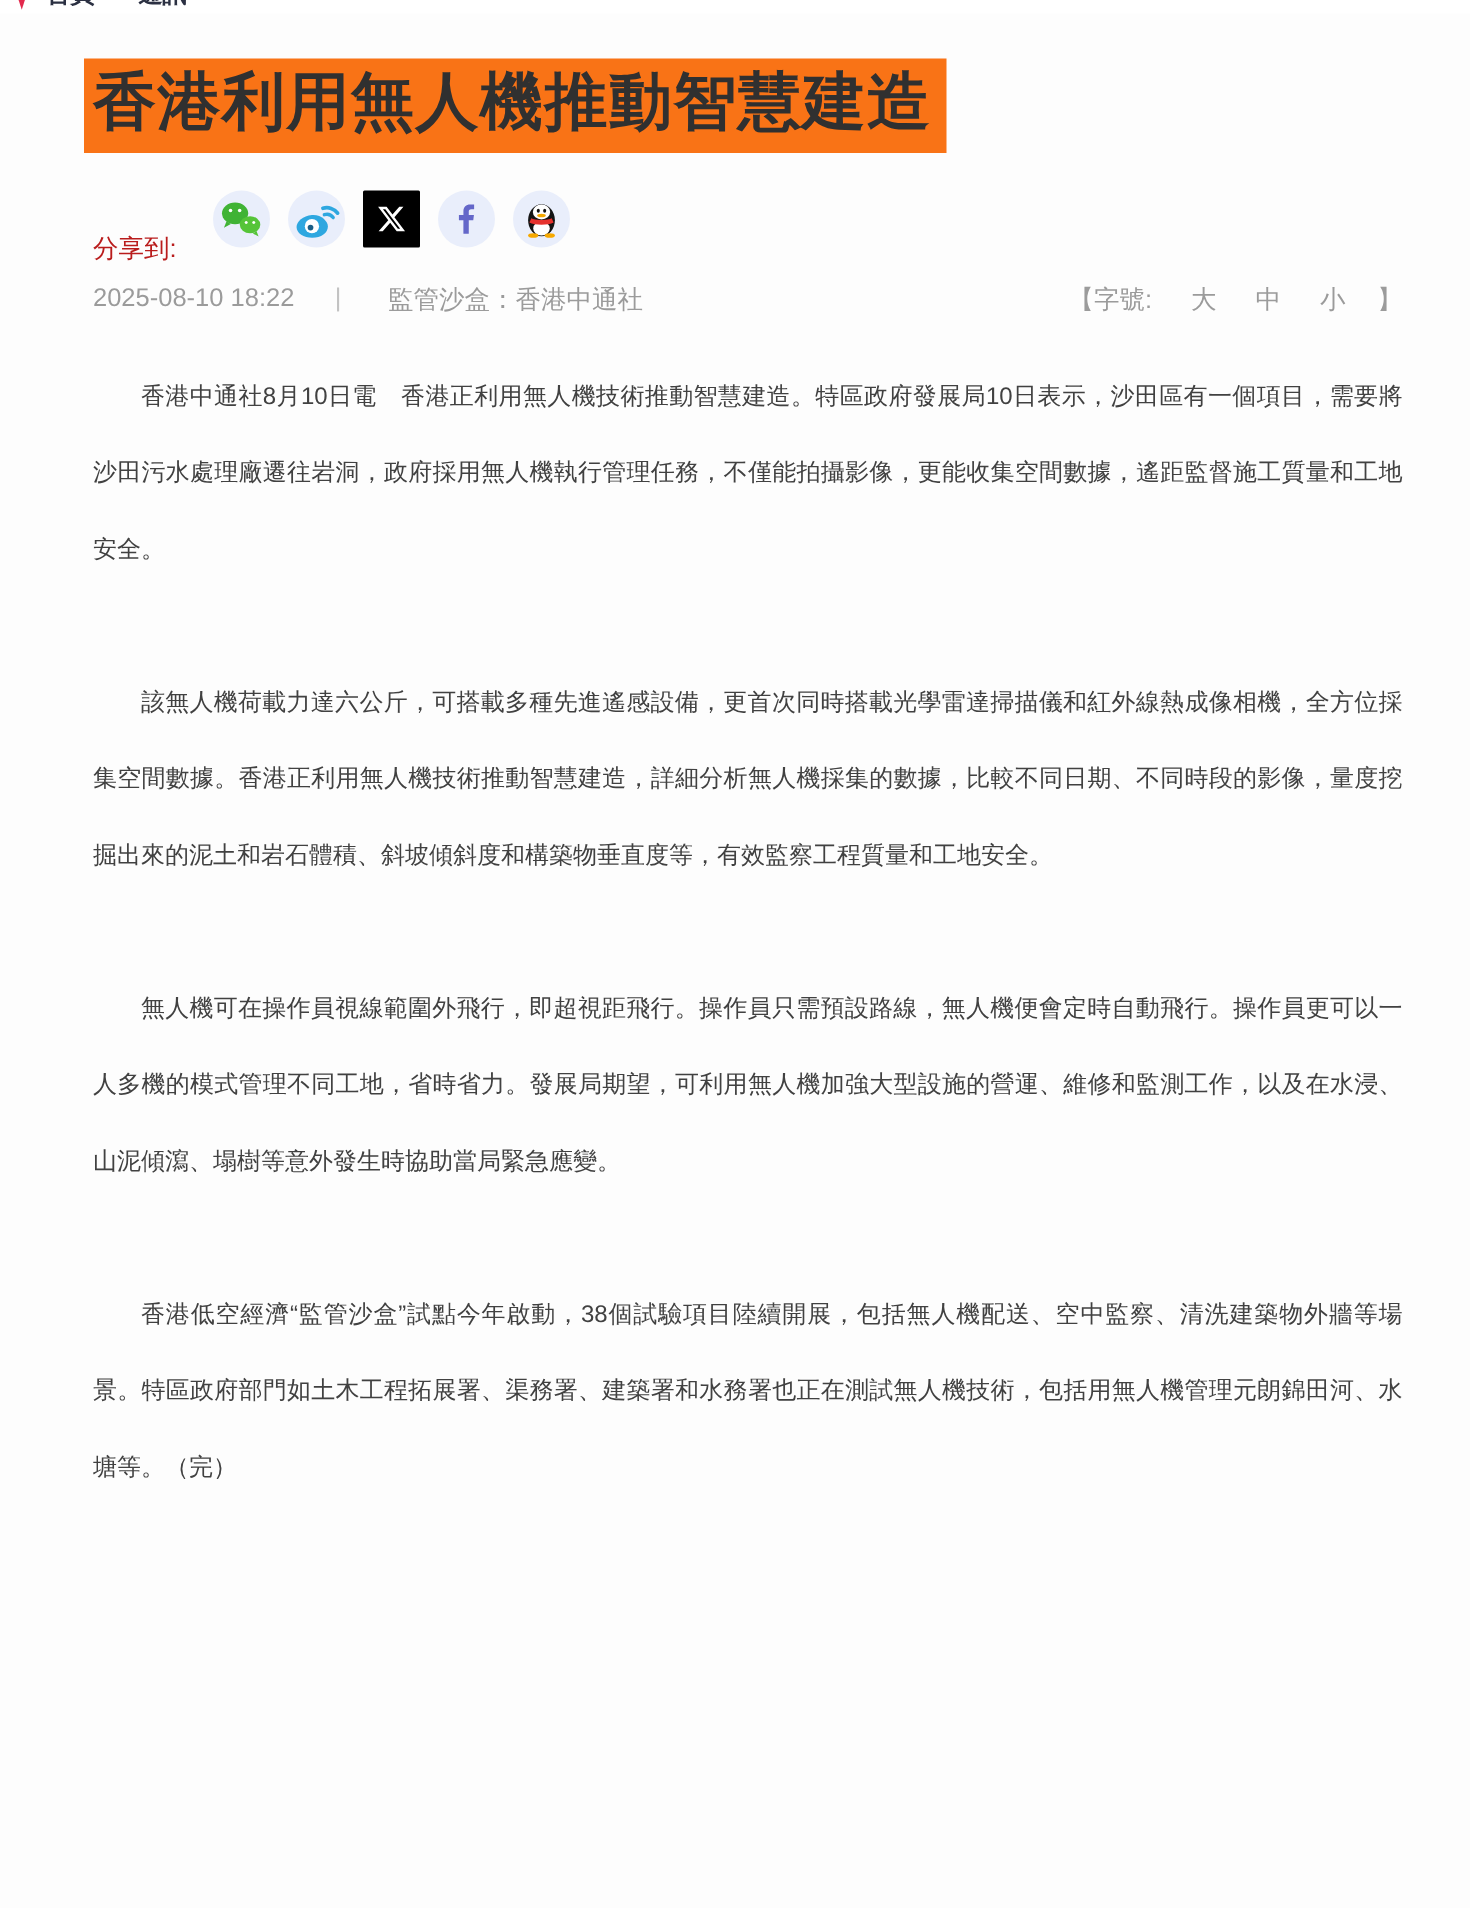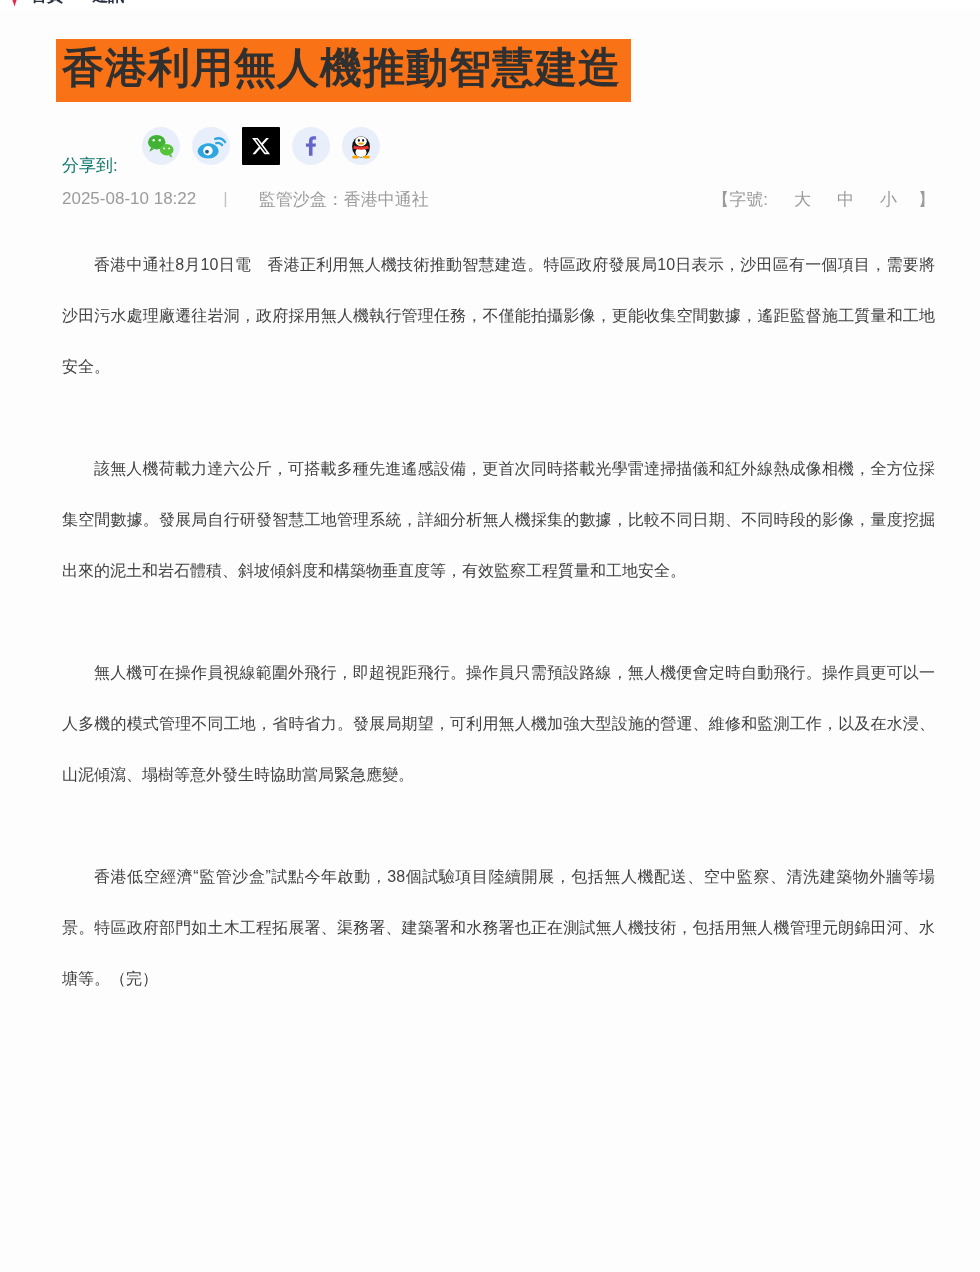--- a/index.html
+++ b/index.html
@@ -32,21 +32,21 @@
     background: #f97316;
     padding: 3px 10px 7px 6px;
   }
   .title-text {
     font-size: 42px; font-weight: 700; color: #303030;
     line-height: 1.25; letter-spacing: 1px;
   }
 
   
   .share-row { display: flex; align-items: center; margin: 24px 0 0 62px; height: 40px; }
-  .share-label { font-size: 17px; color: #0f766e; margin-right: 24px; margin-top: 40px; }
+  .share-label { font-size: 17px; color: #b91c1c; margin-right: 24px; margin-top: 40px; }
   .icon-circle {
     width: 38px; height: 38px; border-radius: 50%;
     background: #e9eefb;
     display: flex; align-items: center; justify-content: center;
     margin-right: 12px; cursor: pointer;
   }
   .icon-square {
     width: 38px; height: 38px; border-radius: 1px;
     background: #000;
     display: flex; align-items: center; justify-content: center;
@@ -151,16 +151,16 @@
     <span>【字號:</span>
     <span class="fs-option">大</span>
     <span class="fs-option">中</span>
     <span class="fs-option">小</span>
     <span class="fs-suffix">】</span>
   </span>
 </div>
 
 <div class="article-body">
   <p>香港中通社8月10日電　香港正利用無人機技術推動智慧建造。特區政府發展局10日表示，沙田區有一個項目，需要將沙田污水處理廠遷往岩洞，政府採用無人機執行管理任務，不僅能拍攝影像，更能收集空間數據，遙距監督施工質量和工地安全。</p>
-  <p>該無人機荷載力達六公斤，可搭載多種先進遙感設備，更首次同時搭載光學雷達掃描儀和紅外線熱成像相機，全方位採集空間數據。發展局自行研發智慧工地管理系統，詳細分析無人機採集的數據，比較不同日期、不同時段的影像，量度挖掘出來的泥土和岩石體積、斜坡傾斜度和構築物垂直度等，有效監察工程質量和工地安全。</p>
+  <p>該無人機荷載力達六公斤，可搭載多種先進遙感設備，更首次同時搭載光學雷達掃描儀和紅外線熱成像相機，全方位採集空間數據。香港正利用無人機技術推動智慧建造，詳細分析無人機採集的數據，比較不同日期、不同時段的影像，量度挖掘出來的泥土和岩石體積、斜坡傾斜度和構築物垂直度等，有效監察工程質量和工地安全。</p>
   <p>無人機可在操作員視線範圍外飛行，即超視距飛行。操作員只需預設路線，無人機便會定時自動飛行。操作員更可以一人多機的模式管理不同工地，省時省力。發展局期望，可利用無人機加強大型設施的營運、維修和監測工作，以及在水浸、山泥傾瀉、塌樹等意外發生時協助當局緊急應變。</p>
   <p>香港低空經濟“監管沙盒”試點今年啟動，38個試驗項目陸續開展，包括無人機配送、空中監察、清洗建築物外牆等場景。特區政府部門如土木工程拓展署、渠務署、建築署和水務署也正在測試無人機技術，包括用無人機管理元朗錦田河、水塘等。（完）</p>
 </div>
 
 </body></html>

